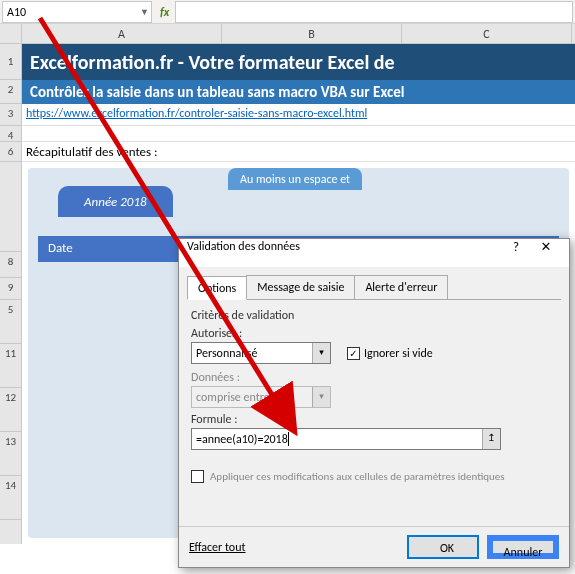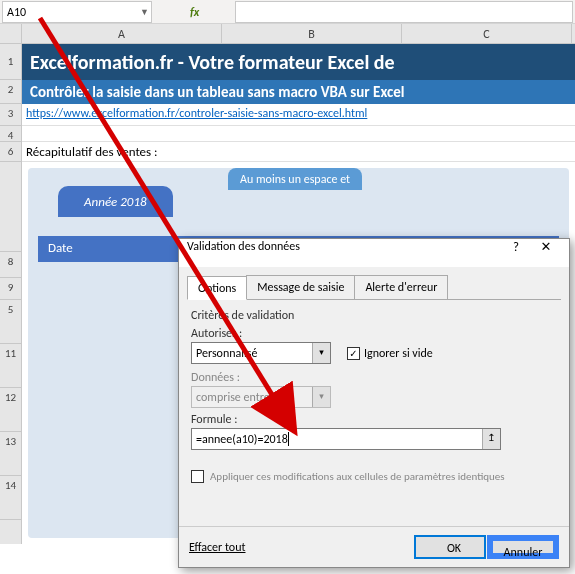--- a/index.html
+++ b/index.html
@@ -12,21 +12,20 @@
     height: 574px;
     overflow: hidden;
     position: relative;
   }
   .formula-bar {
     display: flex;
     align-items: center;
     height: 24px;
     border-bottom: 1px solid #d4d4d4;
     background: #f3f2f1;
-    gap: 30px;
   }
   .name-box {
     width: 150px;
     height: 22px;
     margin: 1px 2px;
     background: #fff;
     border: 1px solid #c8c8c8;
     display: flex;
     align-items: center;
     padding: 0 4px;
@@ -324,21 +323,21 @@
   }
   .dlg-footer {
     position: absolute;
     bottom: 0;
     left: 0;
     right: 0;
     border-top: 1px solid #ccc;
     padding: 8px 10px;
     display: flex;
     align-items: center;
-    gap: 1px;
+    gap: 8px;
     background: #f0f0f0;
   }
   .link-btn {
     color: #000;
     text-decoration: underline;
     font-size: 12px;
     cursor: pointer;
   }
   .dlg-footer .spacer { flex: 1; }
   .btn {

